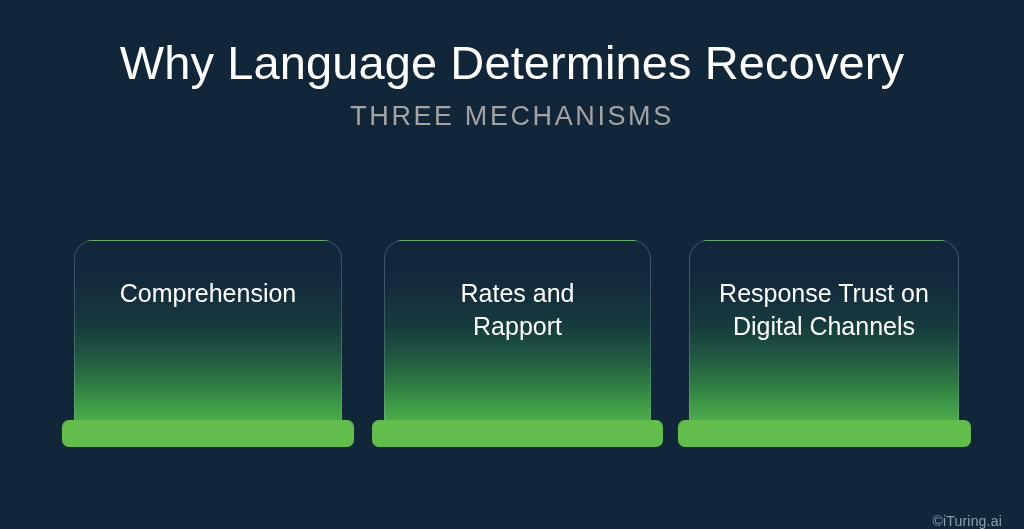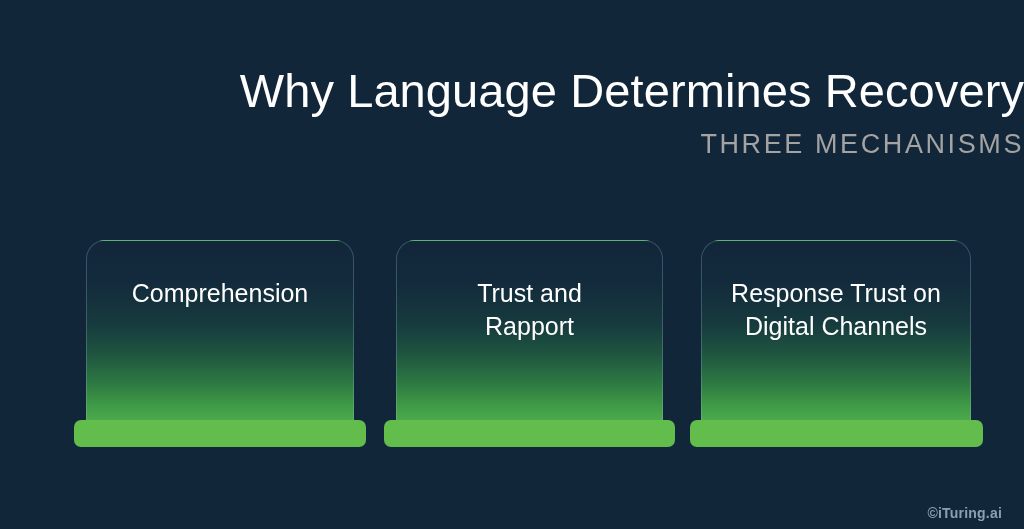--- a/index.html
+++ b/index.html
@@ -20,22 +20,21 @@
     inset: 0;
     background: #12263a;
   }
 
   
   .header {
     position: absolute;
     top: 0;
     left: 0;
     width: 1024px;
-    text-align: right;
-    margin-top: 28px;
+    text-align: center;
   }
 
   .slide-title {
     margin: 0;
     padding-top: 38px;
     font-size: 47px;
     font-weight: 400;
     line-height: 1.05;
     color: #ffffff;
     letter-spacing: 0.1px;
@@ -48,21 +47,21 @@
     font-weight: 400;
     line-height: 1.0;
     color: #a3a3a3;
     letter-spacing: 2.6px;
   }
 
   
   .cards {
     position: absolute;
     top: 240px;
-    left: 16px;
+    left: 4px;
     width: 940px;
     height: 210px;
   }
 
   .card-wrap {
     position: absolute;
     top: 0;
     height: 207px;
   }
 
@@ -115,23 +114,23 @@
     bottom: 0;
     height: 27px;
     border-radius: 7px;
     background: #62bd4d;
   }
 
   
   .watermark {
     position: absolute;
     right: 22px;
-    bottom: 8px;
+    bottom: 0;
     font-size: 14px;
-    font-weight: 700;
+    font-weight: 400;
     color: #8aa0b0;
     letter-spacing: 0.2px;
   }
 </style>
 </head>
 <body>
 
 <div class="slide">
 
   <div class="header">
@@ -143,21 +142,21 @@
 
     <div class="card-wrap c1">
       <div class="card-body">
         <div class="card-label">Comprehension</div>
       </div>
       <div class="card-bar"></div>
     </div>
 
     <div class="card-wrap c2">
       <div class="card-body">
-        <div class="card-label">Trust and
+        <div class="card-label">Rates and
 Rapport</div>
       </div>
       <div class="card-bar"></div>
     </div>
 
     <div class="card-wrap c3">
       <div class="card-body">
         <div class="card-label">Response Trust on
 Digital Channels</div>
       </div>

